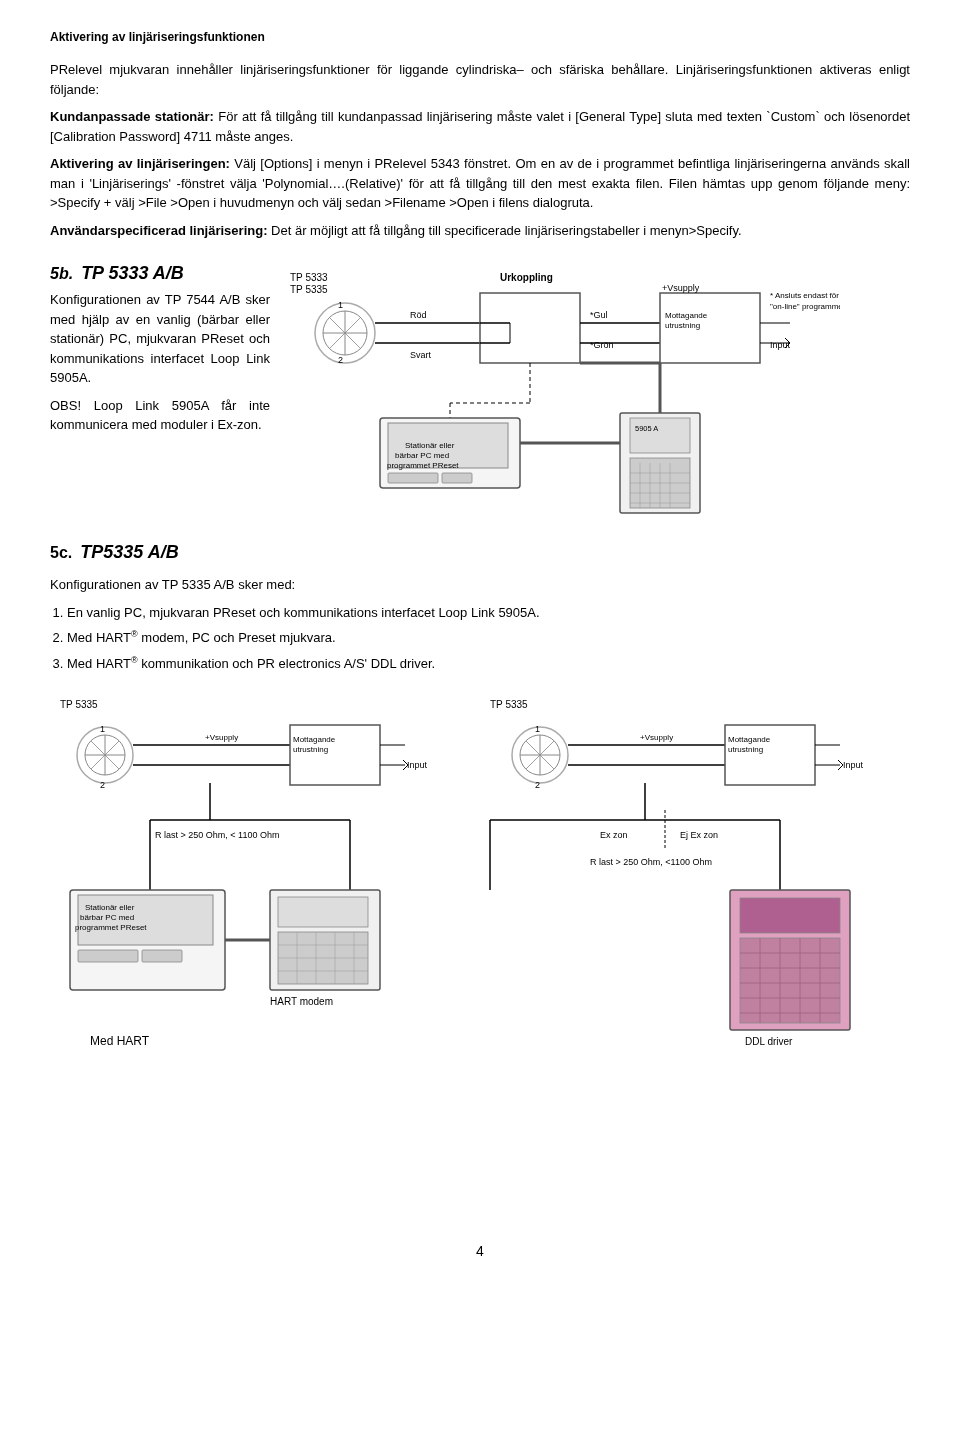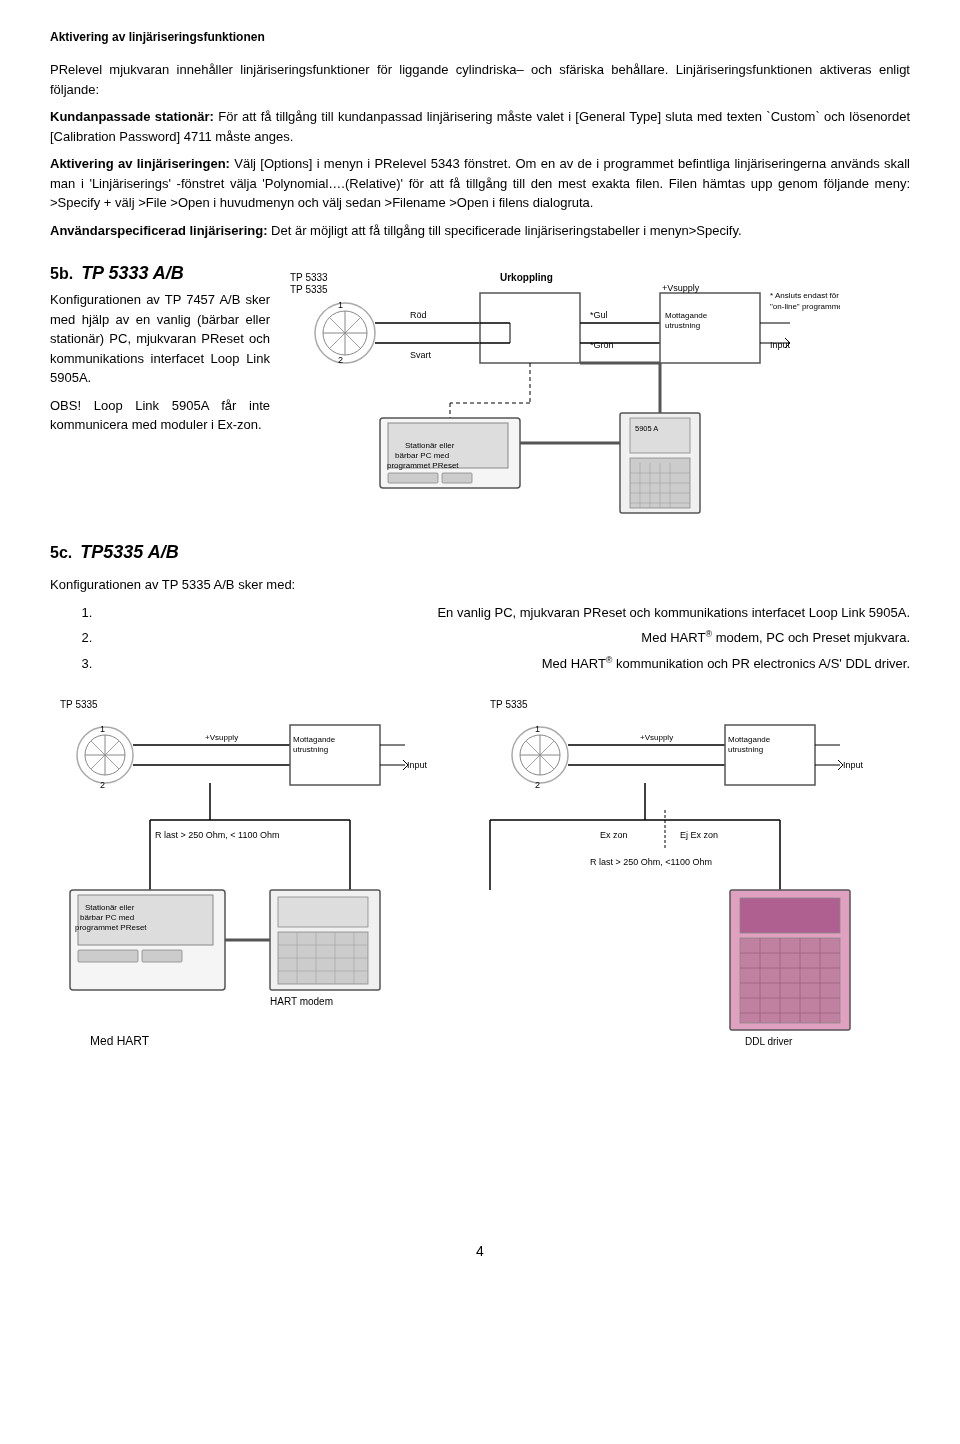--- a/index.html
+++ b/index.html
@@ -45,23 +45,22 @@
     }
     .page-number {
       text-align: center;
       margin-top: 30px;
       font-size: 14px;
     }
     .subsection {
       margin-bottom: 16px;
     }
     .numbered-list {
-      margin-left: 46px;
+      margin-left: 17px;
       margin-bottom: 8px;
-      text-align: right;
     }
     .numbered-list li {
       margin-bottom: 6px;
       line-height: 1.5;
     }
     sup {
       font-size: 9px;
     }
   </style>
 </head>
@@ -90,24 +89,24 @@
     <strong>Användarspecificerad linjärisering:</strong> Det är möjligt att få tillgång till specificerade linjäriseringstabeller i menyn&gt;Specify.
   </p>
 
   <br>
 
   
   <div class="subsection">
     <div class="diagram-row">
       <div class="diagram-text-col">
         <div style="display:flex; align-items:baseline; gap:8px; margin-bottom:6px;">
-          <span style="font-size:16px; font-weight:bold;">5b.</span>
+          <span style="font-size:16px; font-weight:bold;font-style:italic;">5b.</span>
           <span class="section-title-italic">TP 5333 A/B</span>
         </div>
-        <p>Konfigurationen av TP 7457 A/B sker med hjälp av en vanlig (bärbar eller stationär) PC, mjukvaran PReset och kommunikations interfacet Loop Link 5905A.</p>
+        <p>Konfigurationen av TP 7544 A/B sker med hjälp av en vanlig (bärbar eller stationär) PC, mjukvaran PReset och kommunikations interfacet Loop Link 5905A.</p>
         <p>OBS! Loop Link 5905A får inte kommunicera med moduler i Ex-zon.</p>
       </div>
 
       <div class="diagram-svg-col">
         <svg width="560" height="260" viewBox="0 0 560 260" xmlns="http://www.w3.org/2000/svg" style="font-family:Arial,sans-serif; font-size:10px;">
 
           <text x="10" y="18" font-size="10">TP 5333</text>
           <text x="10" y="30" font-size="10">TP 5335</text>
 
           <circle cx="65" cy="70" r="30" fill="none" stroke="#aaa" stroke-width="1.5"></circle>

